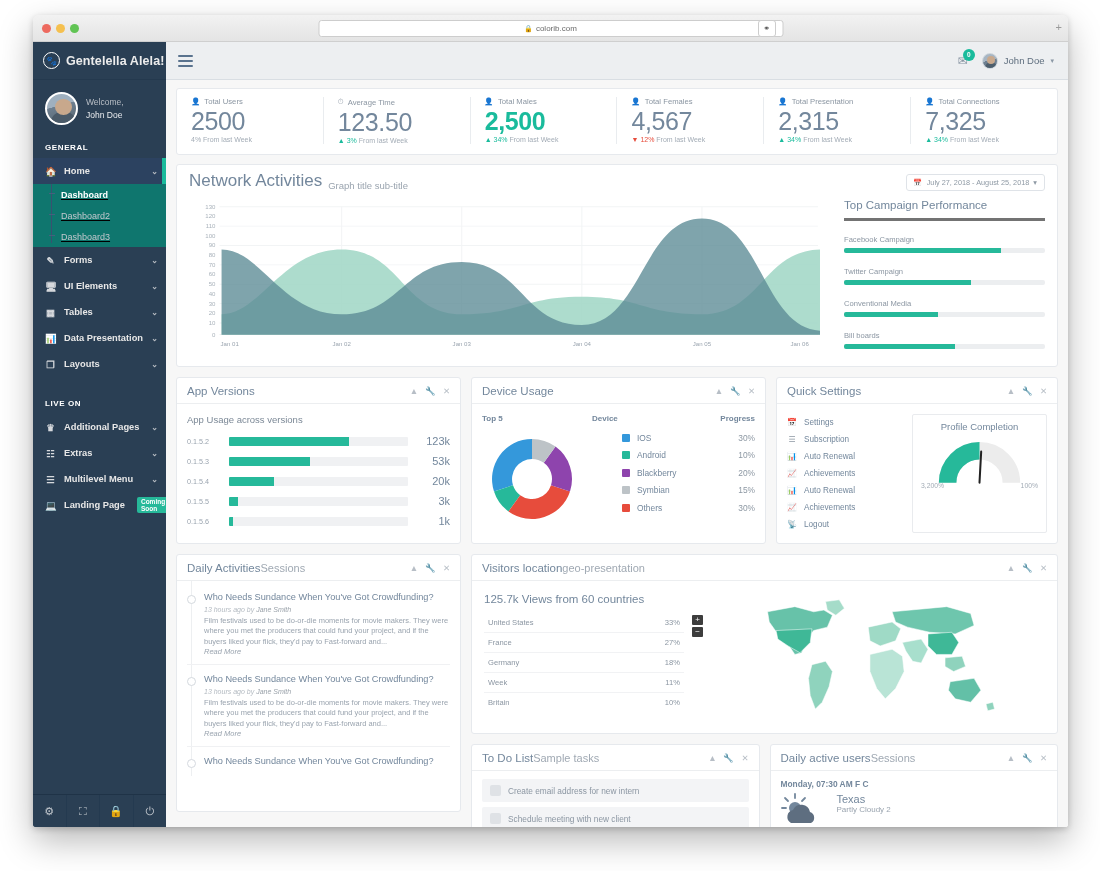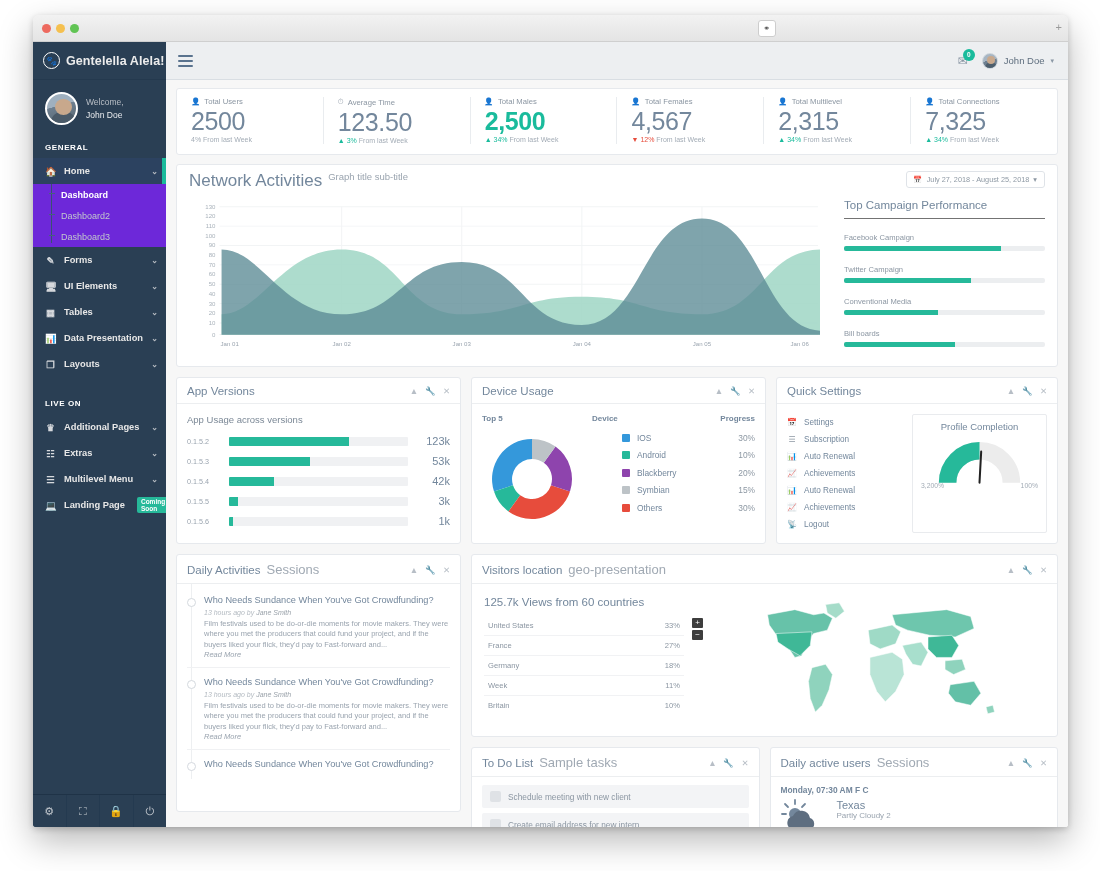--- a/index.html
+++ b/index.html
@@ -80,21 +80,21 @@
     position: relative;
   }
   .nav-item.active { background: #2c4260; }
   .nav-item.active::before {
     content:""; position:absolute; right:0; top:0; bottom:0; width:4px;
     background: linear-gradient(#1abb9c,#1abb9c);
   }
   .nav-icon { width: 11px; font-size: 9.5px; color: #d6d9dd; text-align: center; flex: none; }
   .nav-label { flex: 1; }
   .chev { font-size: 8px; color: #b7bcc2; }
-  .sub { background: #6d28d9; position: relative; }
+  .sub { background: #0f766e; position: relative; text-decoration: underline; }
   .sub::before { content:""; position:absolute; left:18px; top:0; bottom:4px; width:1px; background:#3a5170; }
   .sub-item {
     height: 21px; display: flex; align-items: center; padding-left: 28px;
     color: #c2c7cd; font-size: 9px; cursor: pointer; position: relative;
   }
   .sub-item.cur { color: #fff; font-weight: bold; }
   .sub-item::before {
     content:""; position:absolute; left:15.5px; top:9px; width:6px; height:1px; background:#46607e;
   }
   .badge-soon {
@@ -157,39 +157,39 @@
 
   
   .panel {
     background: #fff; border: 1px solid #e6e9ed; border-radius: 3px;
   }
   .panel-head {
     display: flex; align-items: center; padding: 7px 10px 6px 10px;
     border-bottom: 1px solid #eceef0;
   }
   .panel-title { font-size: 11.5px; color: #73879c; font-weight: normal; }
-  .panel-sub { font-size: 13px; color: #a0a9b3; margin-left: 6px; }
+  .panel-sub { font-size: 11px; color: #a0a9b3; }
   .panel-tools { margin-left: auto; display: flex; gap: 7px; color: #b7bec6; font-size: 8.5px; }
   .panel-tools span { cursor: pointer; }
   .panel-body { padding: 10px; }
 
   
   .na { margin: 9px 10px 0 10px; }
-  .na-head { display: flex; align-items: flex-start; padding: 6px 12px 8px 12px; }
+  .na-head { display: flex; align-items: flex-end; padding: 6px 12px 8px 12px; }
   .na-title { font-size: 17px; color: #73879c; }
   .na-sub { font-size: 9.5px; color: #9aa4af; margin-left: 6px; }
   .daterange {
     margin-left: auto; border: 1px solid #dfe3e8; background: #fff; border-radius: 3px;
     padding: 3px 7px; font-size: 7.3px; color: #8e99a4; display: flex; align-items: center; gap: 4px;
     cursor: pointer;
   }
   .na-body { display: flex; padding: 0 12px 12px 12px; gap: 10px; }
   .na-chart { flex: 1; position: relative; height: 155px; }
   .na-right { width: 215px; padding-left: 14px; }
-  .na-right h4 { font-size: 11.5px; color: #73879c; font-weight: normal; padding-bottom: 7px; border-bottom: 1px solid #737373; }
+  .na-right h4 { font-size: 11.5px; color: #73879c; font-weight: normal; padding-bottom: 7px; border-bottom: 3px solid #737373; }
   .camp { margin-top: 14px; }
   .camp-name { font-size: 7.6px; color: #8b96a2; margin-bottom: 4px; }
   .pbar { height: 5px; background: #eceef0; border-radius: 2px; overflow: hidden; }
   .pbar > i { display: block; height: 100%; background: #26b99a; }
 
   
   .av-row { display: flex; align-items: center; gap: 8px; margin-bottom: 8px; }
   .av-ver { width: 34px; font-size: 7.2px; color: #9aa4af; }
   .av-bar { flex: 1; height: 9px; background: #f0f1f3; border-radius: 1px; overflow: hidden; }
   .av-bar > i { display: block; height: 100%; background: #26b99a; }
@@ -267,20 +267,25 @@
 <body>
 
 <div class="shot">
   <div class="browser">
 
     <div class="browser-bar">
       <div class="traffic">
         <i class="t-red"></i>
         <i class="t-yel"></i>
         <i class="t-grn"></i>
+      </div>
+      <div class="urlbar">
+        <span class="lock">🔒</span>
+        <span>colorib.com</span>
+        <span class="reload">↻</span>
       </div>
       <div class="shield">⚭</div>
       <div class="newtab">+</div>
     </div>
 
     <div class="app">
 
       <div class="sidebar">
         <div class="brand">
           <div class="brand-logo">🐾</div>
@@ -432,21 +437,21 @@
               <div class="tile-val">4,567</div>
               <div class="tile-sub">
                 <span class="down">▼</span>
                 <span class="down">12%</span>
                 <span>From last Week</span>
               </div>
             </div>
             <div class="tile">
               <div class="tile-head">
                 <span class="ic">👤</span>
-                <span>Total Multilevel</span>
+                <span>Total Presentation</span>
               </div>
               <div class="tile-val">2,315</div>
               <div class="tile-sub">
                 <span class="up">▲</span>
                 <span class="up">34%</span>
                 <span>From last Week</span>
               </div>
             </div>
             <div class="tile">
               <div class="tile-head">
@@ -580,21 +585,21 @@
                   <span class="av-bar">
                       <i style="width:45%"></i>
                     </span>
                   <span class="av-val">53k</span>
                 </div>
                 <div class="av-row">
                   <span class="av-ver">0.1.5.4</span>
                   <span class="av-bar">
                       <i style="width:25%"></i>
                     </span>
-                  <span class="av-val">42k</span>
+                  <span class="av-val">20k</span>
                 </div>
                 <div class="av-row">
                   <span class="av-ver">0.1.5.5</span>
                   <span class="av-bar">
                       <i style="width:5%"></i>
                     </span>
                   <span class="av-val">3k</span>
                 </div>
                 <div class="av-row" style="margin-bottom:0">
                   <span class="av-ver">0.1.5.6</span>
@@ -857,25 +862,25 @@
                     <span class="panel-sub">Sample tasks</span>
                     <span class="panel-tools">
                       <span>▲</span>
                       <span>🔧</span>
                       <span>✕</span>
                     </span>
                   </div>
                   <div class="panel-body" style="padding:8px 10px">
                     <div class="todo-item">
                       <span class="todo-chk"></span>
-                      <span>Schedule meeting with new client</span>
+                      <span>Create email address for new intern</span>
                     </div>
                     <div class="todo-item">
                       <span class="todo-chk"></span>
-                      <span>Create email address for new intern</span>
+                      <span>Schedule meeting with new client</span>
                     </div>
                   </div>
                 </div>
 
                 <div class="panel">
                   <div class="panel-head">
                     <span class="panel-title">Daily active users</span>
                     <span class="panel-sub">Sessions</span>
                     <span class="panel-tools">
                       <span>▲</span>

